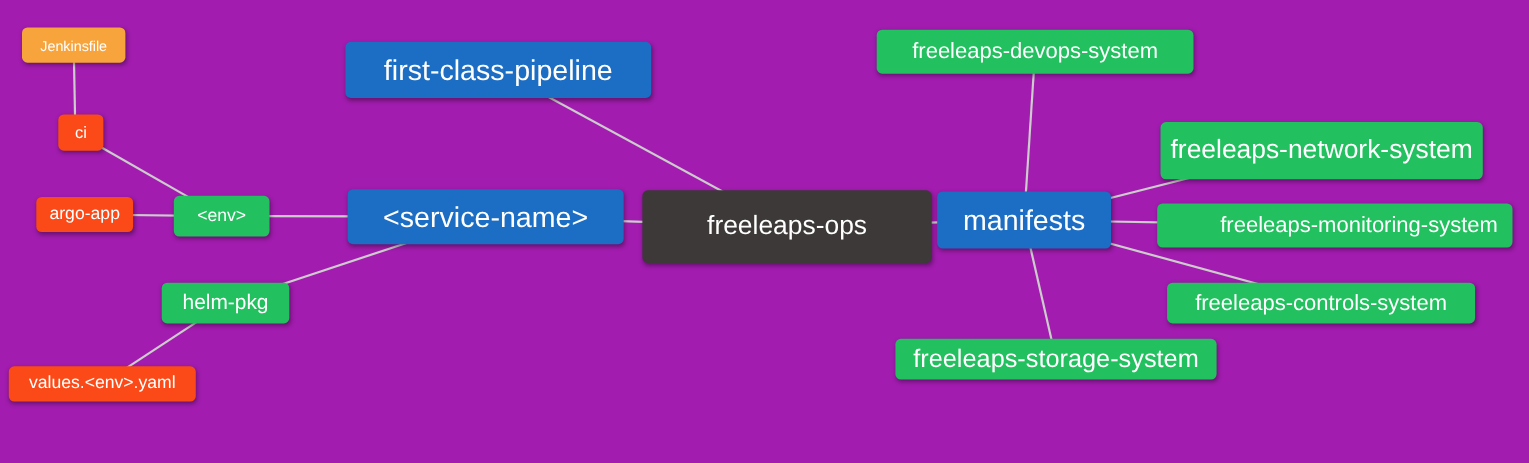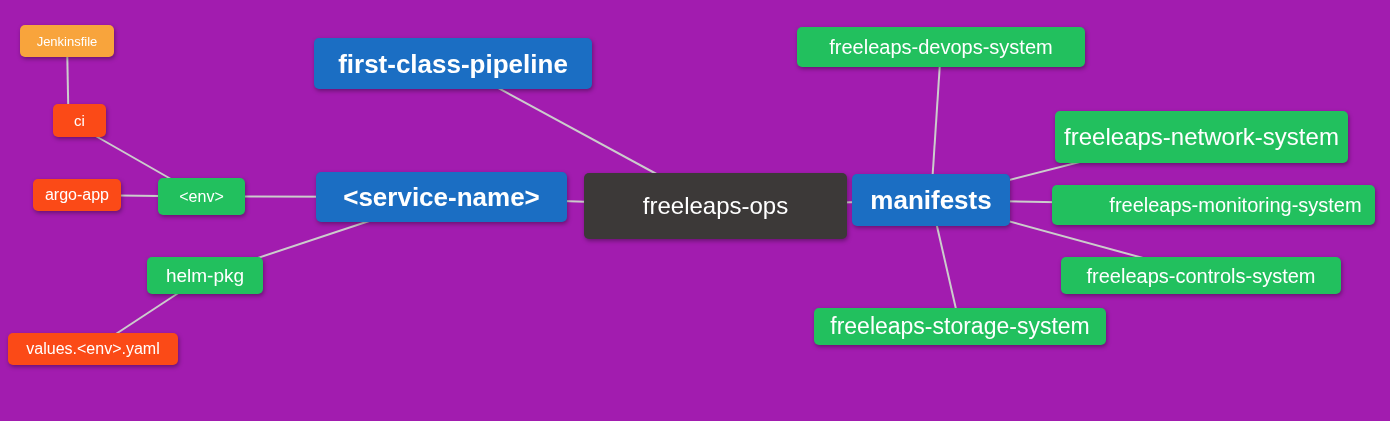--- a/index.html
+++ b/index.html
@@ -18,21 +18,21 @@
     box-sizing:border-box;
     color:#ffffff;
     border-radius:5px;
     box-shadow:1px 2px 4px rgba(0,0,0,0.35);
     white-space:nowrap;
     cursor:pointer;
     user-select:none;
     line-height:1;
   }
   .role-root   {background:var(--c-root);}
-  .role-primary{background:var(--c-primary);font-weight:bold;}
+  .role-primary{background:var(--c-primary);}
   .role-success{background:var(--c-success);}
   .role-danger {background:var(--c-danger);}
   .role-warning{background:var(--c-warning);}
 </style>
 </head>
 <body>
 
 <div id="canvas" style="background: #a21caf;">
   <svg id="edge-layer" xmlns="http://www.w3.org/2000/svg" viewBox="0 0 1390 421">
       <line x1="67" y1="41" x2="68.5" y2="120.5" stroke="#cccccc" stroke-width="2"></line>
@@ -45,21 +45,21 @@
       <line x1="441.5" y1="197" x2="715.5" y2="206" stroke="#cccccc" stroke-width="2"></line>
       <line x1="715.5" y1="206" x2="931" y2="200" stroke="#cccccc" stroke-width="2"></line>
       <line x1="931" y1="200" x2="941" y2="47" stroke="#cccccc" stroke-width="2"></line>
       <line x1="931" y1="200" x2="1201.5" y2="131" stroke="#cccccc" stroke-width="2"></line>
       <line x1="931" y1="200" x2="1213.5" y2="205" stroke="#cccccc" stroke-width="2"></line>
       <line x1="931" y1="200" x2="1207" y2="275.5" stroke="#cccccc" stroke-width="2"></line>
       <line x1="931" y1="200" x2="960" y2="326.5" stroke="#cccccc" stroke-width="2"></line>
     </svg>
   <div id="node-layer">
       <div class="node role-warning" style="left: 20px; top: 25px; width: 94px; height: 32px; font-size: 13px;">Jenkinsfile</div>
-      <div class="node role-danger" style="left: 53px; top: 104px; width: 53px; height: 33px; font-size: 15px;">ci</div>
+      <div class="node role-danger" style="left: 53px; top: 104px; width: 41px; height: 33px; font-size: 15px;">ci</div>
       <div class="node role-danger" style="left: 33px; top: 179px; width: 88px; height: 32px; font-size: 16px;">argo-app</div>
       <div class="node role-success" style="left: 158px; top: 178px; width: 87px; height: 37px; font-size: 16px;">&lt;env&gt;</div>
       <div class="node role-success" style="left: 147px; top: 257px; width: 116px; height: 37px; font-size: 19px;">helm-pkg</div>
       <div class="node role-danger" style="left: 8px; top: 333px; width: 170px; height: 32px; font-size: 16px;">values.&lt;env&gt;.yaml</div>
       <div class="node role-primary" style="left: 314px; top: 38px; width: 278px; height: 51px; font-size: 26px;">first-class-pipeline</div>
       <div class="node role-primary" style="left: 316px; top: 172px; width: 251px; height: 50px; font-size: 26px;">&lt;service-name&gt;</div>
       <div class="node role-root" style="left: 584px; top: 173px; width: 263px; height: 66px; font-size: 24px;">freeleaps-ops</div>
       <div class="node role-primary" style="left: 852px; top: 174px; width: 158px; height: 52px; font-size: 26px;">manifests</div>
       <div class="node role-success" style="left: 797px; top: 27px; width: 288px; height: 40px; font-size: 20px;">freeleaps-devops-system</div>
       <div class="node role-success" style="left: 1055px; top: 111px; width: 293px; height: 52px; font-size: 24px;">freeleaps-network-system</div>

